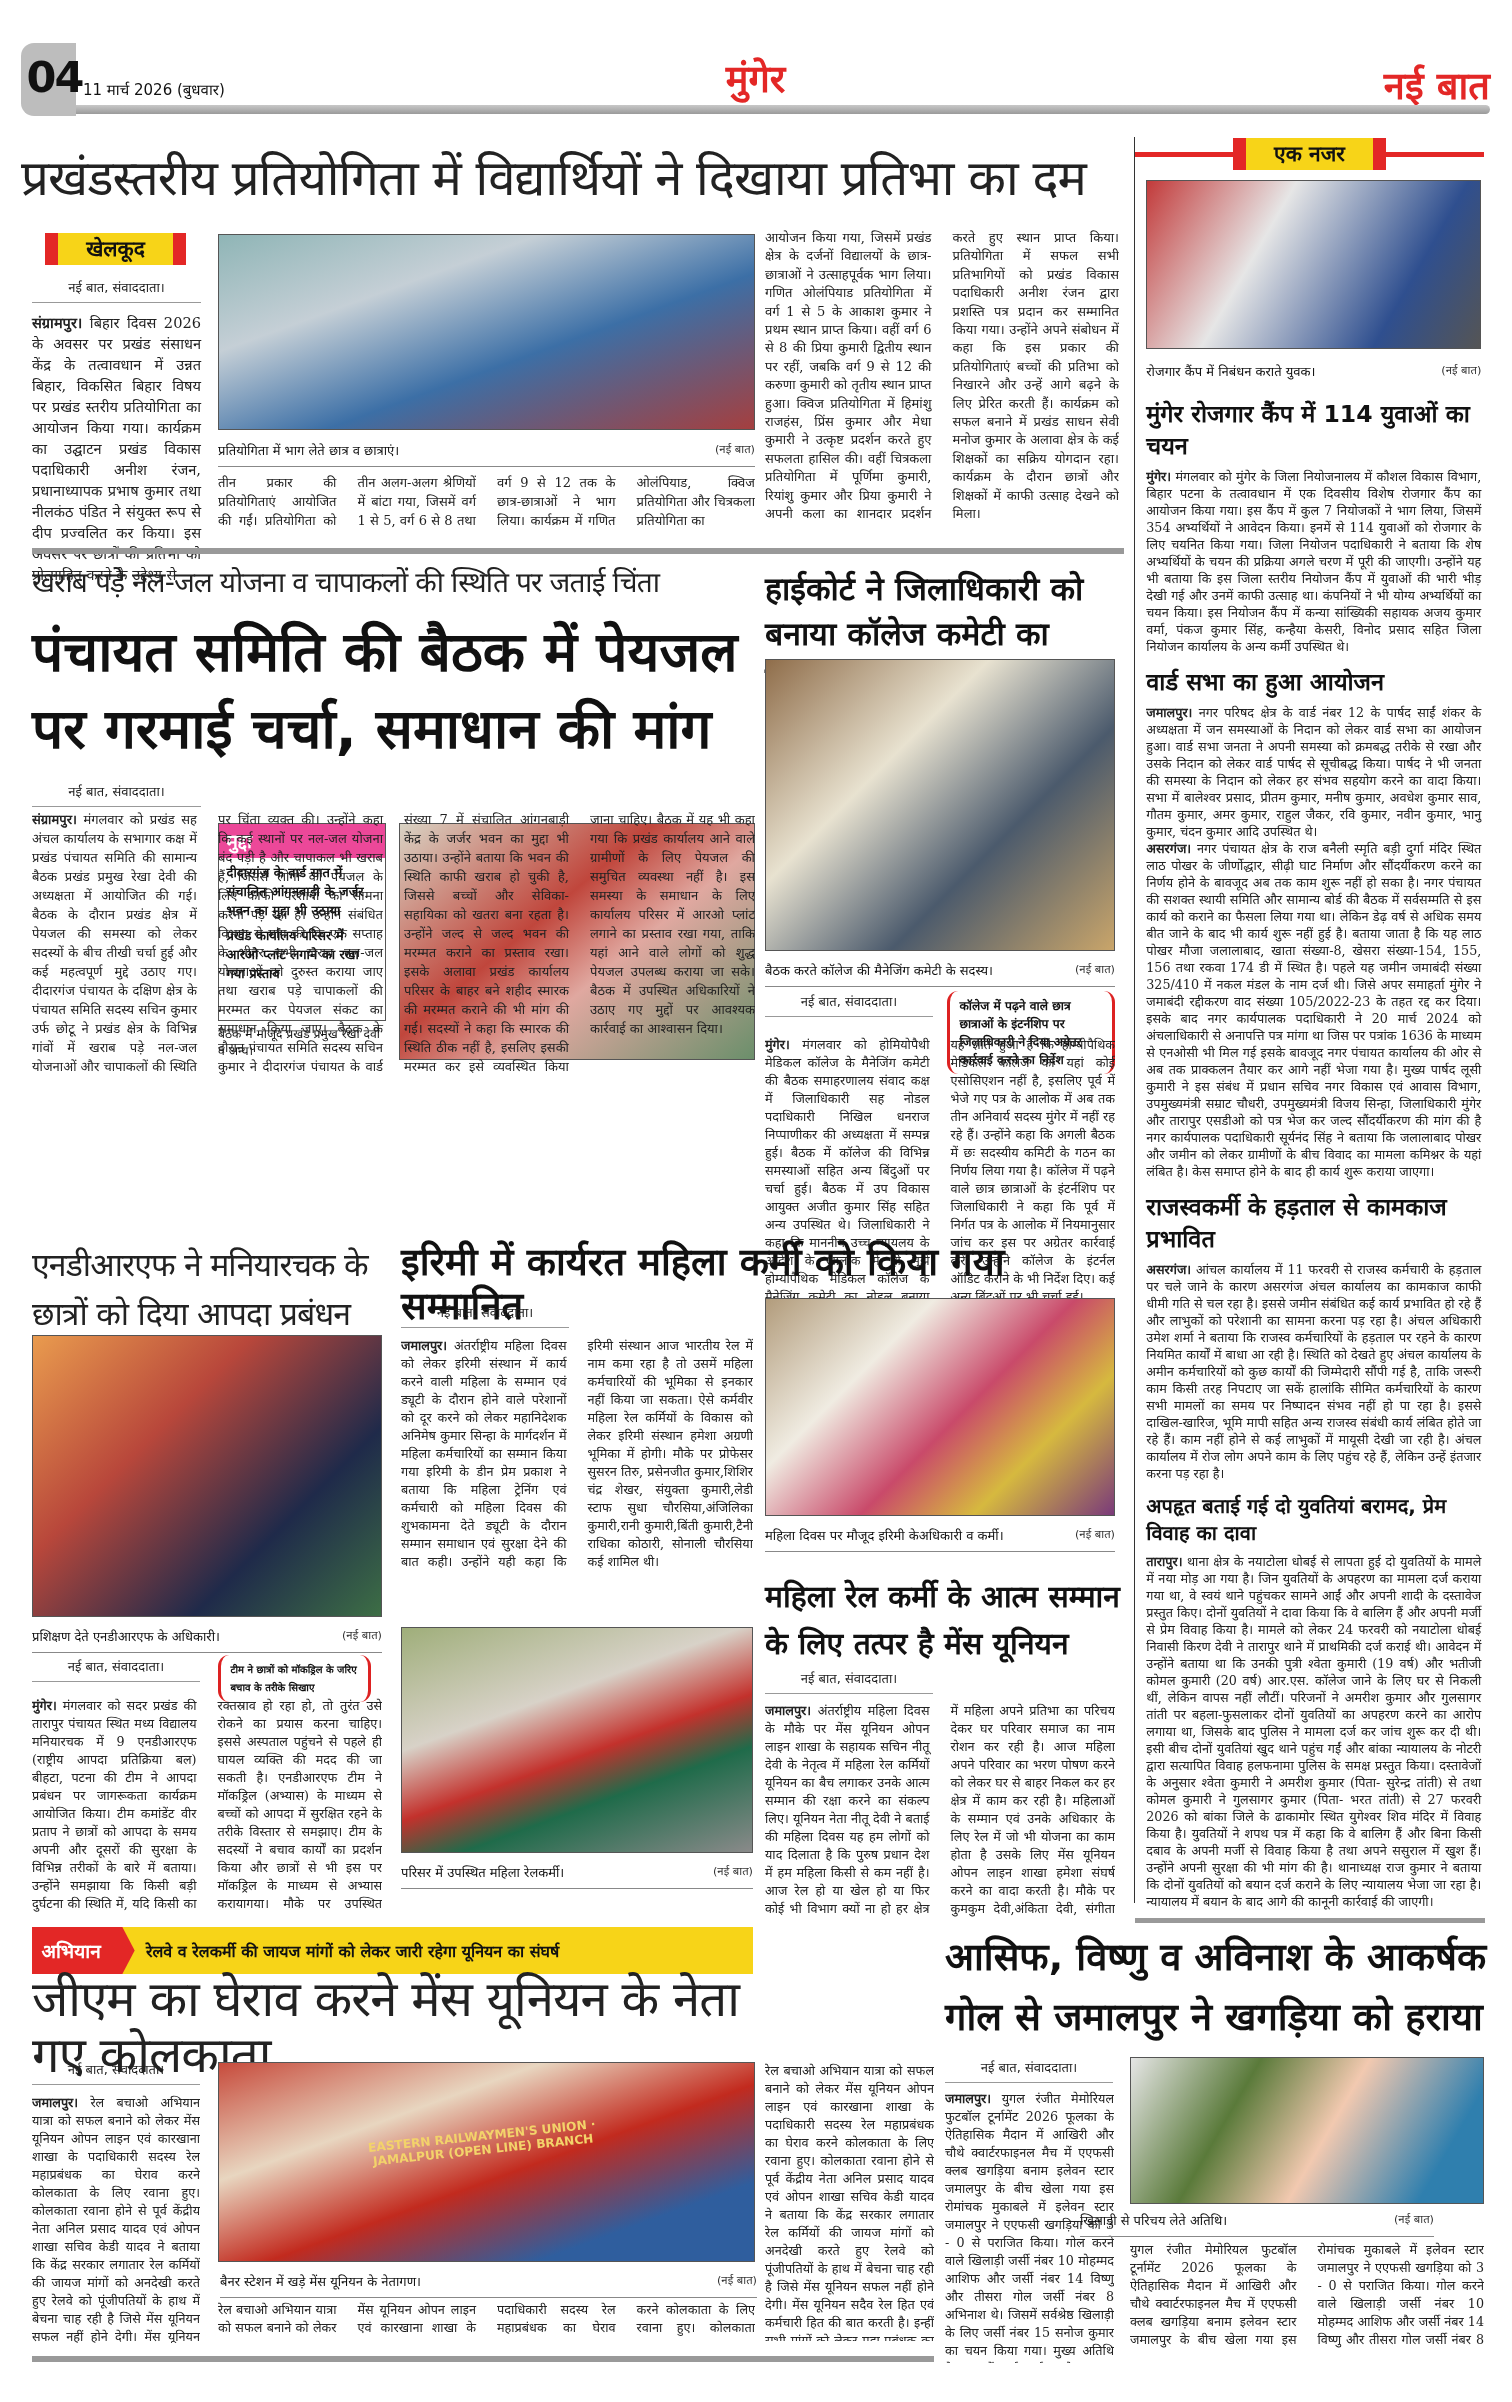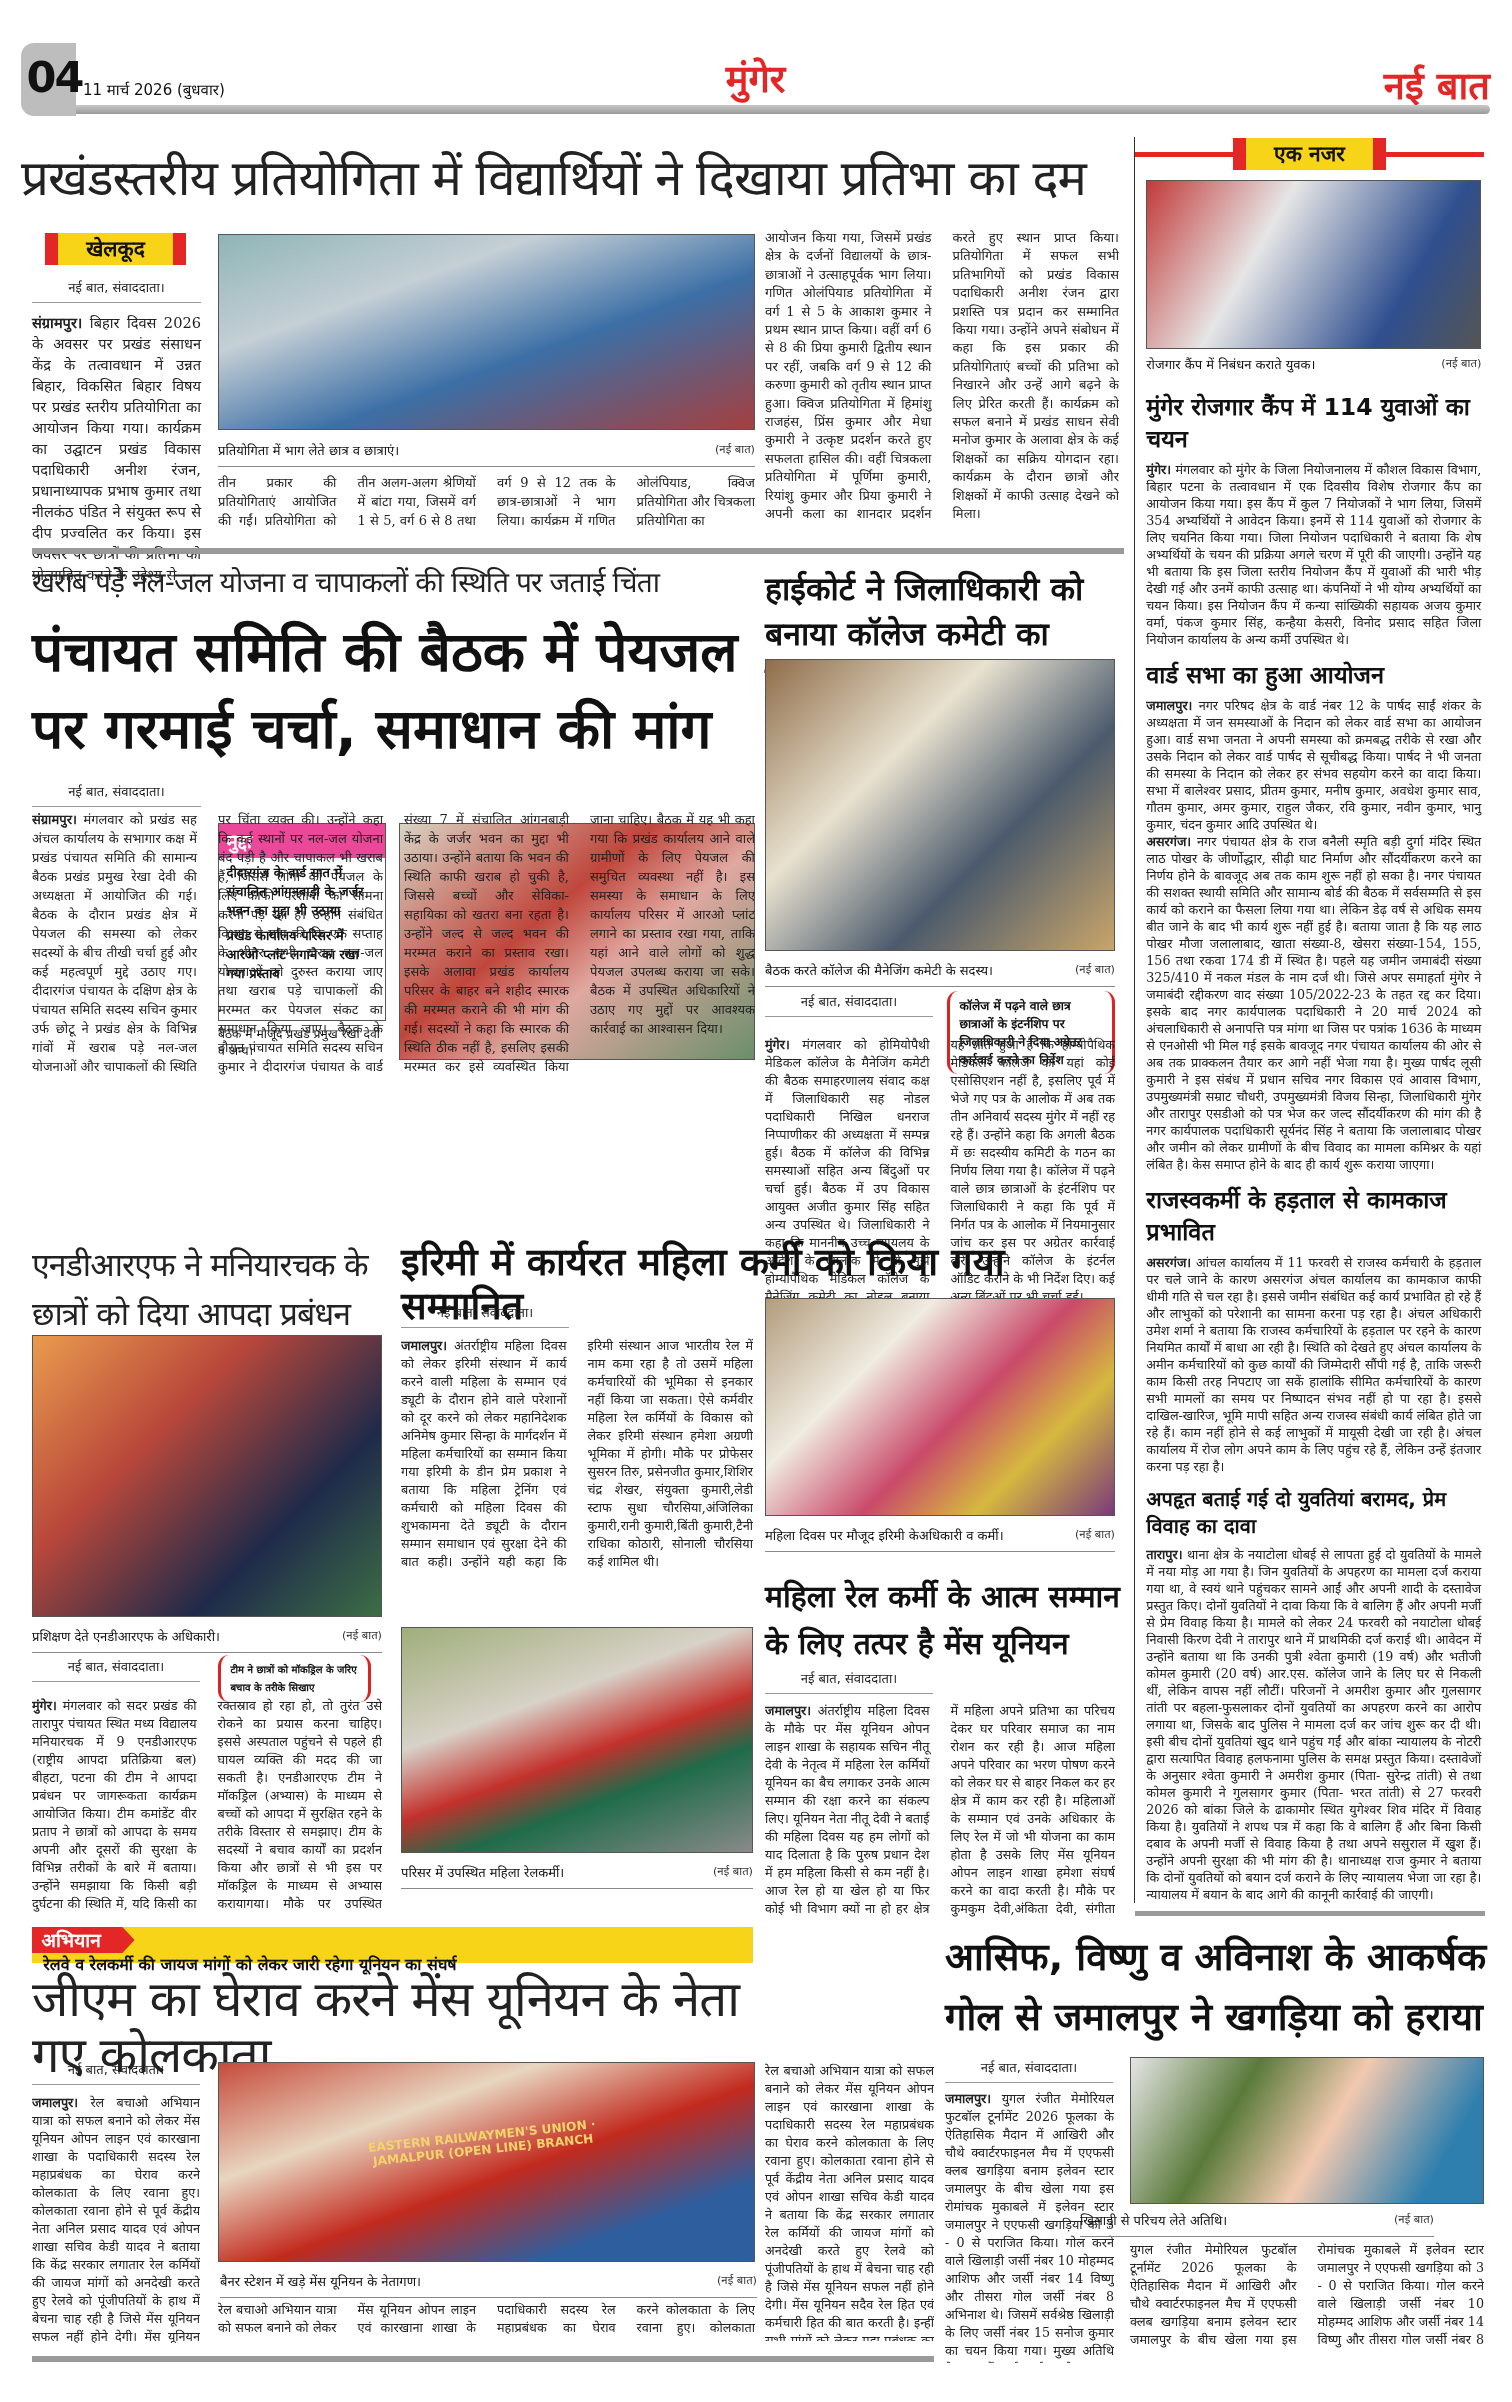--- a/index.html
+++ b/index.html
@@ -48,21 +48,21 @@
 <div class="abs body cols4" style="left:218px;top:473px;width:537px;height:68px;overflow:hidden;font-size:13px;line-height:19px;">तीन प्रकार की प्रतियोगिताएं आयोजित की गईं। प्रतियोगिता को तीन अलग-अलग श्रेणियों में बांटा गया, जिसमें वर्ग 1 से 5, वर्ग 6 से 8 तथा वर्ग 9 से 12 तक के छात्र-छात्राओं ने भाग लिया। कार्यक्रम में गणित ओलंपियाड, क्विज प्रतियोगिता और चित्रकला प्रतियोगिता का</div>
 <div class="abs body cols2" style="left:765px;top:229px;width:354px;height:309px;overflow:hidden;font-size:13px;line-height:18.4px;">आयोजन किया गया, जिसमें प्रखंड क्षेत्र के दर्जनों विद्यालयों के छात्र-छात्राओं ने उत्साहपूर्वक भाग लिया। गणित ओलंपियाड प्रतियोगिता में वर्ग 1 से 5 के आकाश कुमार ने प्रथम स्थान प्राप्त किया। वहीं वर्ग 6 से 8 की प्रिया कुमारी द्वितीय स्थान पर रहीं, जबकि वर्ग 9 से 12 की करुणा कुमारी को तृतीय स्थान प्राप्त हुआ। क्विज प्रतियोगिता में हिमांशु राजहंस, प्रिंस कुमार और मेधा कुमारी ने उत्कृष्ट प्रदर्शन करते हुए सफलता हासिल की। वहीं चित्रकला प्रतियोगिता में पूर्णिमा कुमारी, रियांशु कुमार और प्रिया कुमारी ने अपनी कला का शानदार प्रदर्शन करते हुए स्थान प्राप्त किया। प्रतियोगिता में सफल सभी प्रतिभागियों को प्रखंड विकास पदाधिकारी अनीश रंजन द्वारा प्रशस्ति पत्र प्रदान कर सम्मानित किया गया। उन्होंने अपने संबोधन में कहा कि इस प्रकार की प्रतियोगिताएं बच्चों की प्रतिभा को निखारने और उन्हें आगे बढ़ने के लिए प्रेरित करती हैं। कार्यक्रम को सफल बनाने में प्रखंड साधन सेवी मनोज कुमार के अलावा क्षेत्र के कई शिक्षकों का सक्रिय योगदान रहा। कार्यक्रम के दौरान छात्रों और शिक्षकों में काफी उत्साह देखने को मिला।</div>
 <div class="abs rule" style="left:32px;top:548px;width:1092px;"></div>
 
 <div class="abs" style="left:1134px;top:137px;width:350px;height:1766px;border-left:0.9px solid #333;">
   <div style="position:relative;height:34px;">
     <div style="position:absolute;left:0;right:0;top:15px;height:4.7px;background:#e32726;"></div>
     <div style="position:absolute;left:0;right:0;top:1.9px;text-align:center;"><span class="tag">एक नजर</span></div>
   </div>
   <div class="photo" style="margin:9.4px 0 0 11.3px;width:335px;height:169px;background:linear-gradient(120deg,#c23a3a,#e6e6e6 35%,#2f4f8f 75%,#555);"></div>
-  <div class="cap" style="margin-left:11.3px;width:335px;border-bottom:none;">
+  <div class="cap" style="margin-left:11.3px;width:335px;border-bottom:none;margin-top:7px;">
     <span>रोजगार कैंप में निबंधन कराते युवक।</span>
       <span class="credit">(नई बात)</span>
   </div>
   <div style="margin-left:11.3px;width:335px;">
     <div class="side-h">मुंगेर रोजगार कैंप में 114 युवाओं का चयन</div>
     <div class="body" style="font-size:12.7px;line-height:17px;"><b>मुंगेर।</b> <span>मंगलवार को मुंगेर के जिला नियोजनालय में कौशल विकास विभाग, बिहार पटना के तत्वावधान में एक दिवसीय विशेष रोजगार कैंप का आयोजन किया गया। इस कैंप में कुल 7 नियोजकों ने भाग लिया, जिसमें 354 अभ्यर्थियों ने आवेदन किया। इनमें से 114 युवाओं को रोजगार के लिए चयनित किया गया। जिला नियोजन पदाधिकारी ने बताया कि शेष अभ्यर्थियों के चयन की प्रक्रिया अगले चरण में पूरी की जाएगी। उन्होंने यह भी बताया कि इस जिला स्तरीय नियोजन कैंप में युवाओं की भारी भीड़ देखी गई और उनमें काफी उत्साह था। कंपनियों ने भी योग्य अभ्यर्थियों का चयन किया। इस नियोजन कैंप में कन्या सांख्यिकी सहायक अजय कुमार वर्मा, पंकज कुमार सिंह, कन्हैया केसरी, विनोद प्रसाद सहित जिला नियोजन कार्यालय के अन्य कर्मी उपस्थित थे।</span></div>
     <div class="side-h">वार्ड सभा का हुआ आयोजन</div>
     <div class="body" style="font-size:12.7px;line-height:17px;"><b>जमालपुर।</b> <span>नगर परिषद क्षेत्र के वार्ड नंबर 12 के पार्षद साईं शंकर के अध्यक्षता में जन समस्याओं के निदान को लेकर वार्ड सभा का आयोजन हुआ। वार्ड सभा जनता ने अपनी समस्या को क्रमबद्ध तरीके से रखा और उसके निदान को लेकर वार्ड पार्षद से सूचीबद्ध किया। पार्षद ने भी जनता की समस्या के निदान को लेकर हर संभव सहयोग करने का वादा किया। सभा में बालेश्वर प्रसाद, प्रीतम कुमार, मनीष कुमार, अवधेश कुमार साव, गौतम कुमार, अमर कुमार, राहुल जैकर, रवि कुमार, नवीन कुमार, भानु कुमार, चंदन कुमार आदि उपस्थित थे।</span></div>
     <div class="body" style="font-size:12.7px;line-height:17px;"><b>असरगंज।</b> <span>नगर पंचायत क्षेत्र के राज बनैली स्मृति बड़ी दुर्गा मंदिर स्थित लाठ पोखर के जीर्णोद्धार, सीढ़ी घाट निर्माण और सौंदर्यीकरण करने का निर्णय होने के बावजूद अब तक काम शुरू नहीं हो सका है। नगर पंचायत की सशक्त स्थायी समिति और सामान्य बोर्ड की बैठक में सर्वसम्मति से इस कार्य को कराने का फैसला लिया गया था। लेकिन डेढ़ वर्ष से अधिक समय बीत जाने के बाद भी कार्य शुरू नहीं हुई है। बताया जाता है कि यह लाठ पोखर मौजा जलालाबाद, खाता संख्या-8, खेसरा संख्या-154, 155, 156 तथा रकवा 174 डी में स्थित है। पहले यह जमीन जमाबंदी संख्या 325/410 में नकल मंडल के नाम दर्ज थी। जिसे अपर समाहर्ता मुंगेर ने जमाबंदी रद्दीकरण वाद संख्या 105/2022-23 के तहत रद्द कर दिया। इसके बाद नगर कार्यपालक पदाधिकारी ने 20 मार्च 2024 को अंचलाधिकारी से अनापत्ति पत्र मांगा था जिस पर पत्रांक 1636 के माध्यम से एनओसी भी मिल गई इसके बावजूद नगर पंचायत कार्यालय की ओर से अब तक प्राक्कलन तैयार कर आगे नहीं भेजा गया है। मुख्य पार्षद लूसी कुमारी ने इस संबंध में प्रधान सचिव नगर विकास एवं आवास विभाग, उपमुख्यमंत्री सम्राट चौधरी, उपमुख्यमंत्री विजय सिन्हा, जिलाधिकारी मुंगेर और तारापुर एसडीओ को पत्र भेज कर जल्द सौंदर्यीकरण की मांग की है नगर कार्यपालक पदाधिकारी सूर्यनंद सिंह ने बताया कि जलालाबाद पोखर और जमीन को लेकर ग्रामीणों के बीच विवाद का मामला कमिश्नर के यहां लंबित है। केस समाप्त होने के बाद ही कार्य शुरू कराया जाएगा।</span></div>
     <div class="side-h">राजस्वकर्मी के हड़ताल से कामकाज प्रभावित</div>
@@ -141,21 +141,21 @@
   <span>परिसर में उपस्थित महिला रेलकर्मी।</span>
     <span class="credit">(नई बात)</span>
 </div>
 <div class="abs" style="left:765px;top:1669px;width:168px;">
   <div class="by">नई बात, संवाददाता।</div>
 </div>
 <div class="abs body cols2" style="left:765px;top:1702px;width:350px;height:218px;overflow:hidden;font-size:12.7px;line-height:18px;">
   <b>जमालपुर।</b> <span>अंतर्राष्ट्रीय महिला दिवस के मौके पर मेंस यूनियन ओपन लाइन शाखा के सहायक सचिन नीतू देवी के नेतृत्व में महिला रेल कर्मियों यूनियन का बैच लगाकर उनके आत्म सम्मान की रक्षा करने का संकल्प लिए। यूनियन नेता नीतू देवी ने बताई की महिला दिवस यह हम लोगों को याद दिलाता है कि पुरुष प्रधान देश में हम महिला किसी से कम नहीं है। आज रेल हो या खेल हो या फिर कोई भी विभाग क्यों ना हो हर क्षेत्र में महिला अपने प्रतिभा का परिचय देकर घर परिवार समाज का नाम रोशन कर रही है। आज महिला अपने परिवार का भरण पोषण करने को लेकर घर से बाहर निकल कर हर क्षेत्र में काम कर रही है। महिलाओं के सम्मान एवं उनके अधिकार के लिए रेल में जो भी योजना का काम होता है उसके लिए मेंस यूनियन ओपन लाइन शाखा हमेशा संघर्ष करने का वादा करती है। मौके पर कुमकुम देवी,अंकिता देवी, संगीता देवी, ज्योति कुमारी,पूनम देवी, आरती देवी,मधुलता देवी, सोनी कुमारी, सहित अन्य मौजूद थी।</span>
 </div>
 
-<div class="abs" style="left:32px;top:1927px;width:721px;height:36px;background:#f7d418;display:flex;align-items:flex-start;flex-direction:column;">
+<div class="abs" style="left:32px;top:1927px;width:721px;height:47px;background:#f7d418;display:flex;align-items:center;">
   <div style="background:#e32726;color:#fff;font-weight:bold;font-size:19px;height:100%;display:flex;align-items:center;padding:0 34px 0 9.4px;clip-path:polygon(0 0,88% 0,100% 50%,88% 100%,0 100%);">अभियान</div>
   <div style="font-weight:bold;font-size:16px;padding-left:11.3px;white-space:nowrap;">रेलवे व रेलकर्मी की जायज मांगों को लेकर जारी रहेगा यूनियन का संघर्ष</div>
 </div>
 <div class="abs hl-light" style="left:32px;top:1972px;width:744px;font-size:49px;">जीएम का घेराव करने मेंस यूनियन के नेता गए कोलकाता</div>
 <div class="abs" style="left:32px;top:2060px;width:168px;">
   <div class="by">नई बात, संवाददाता।</div>
 </div>
 <div class="abs photo" style="left:218px;top:2062px;width:537px;height:200px;background:linear-gradient(160deg,#c74b3c,#e8d6c0 30%,#c22a1e 55%,#2f5e9e 80%);">
   <div style="position:absolute;left:141px;top:66px;width:245px;color:#f3d36a;font-weight:bold;font-size:12.2px;text-align:center;transform:rotate(-6deg);">EASTERN RAILWAYMEN'S UNION · JAMALPUR (OPEN LINE) BRANCH</div>
 </div>

